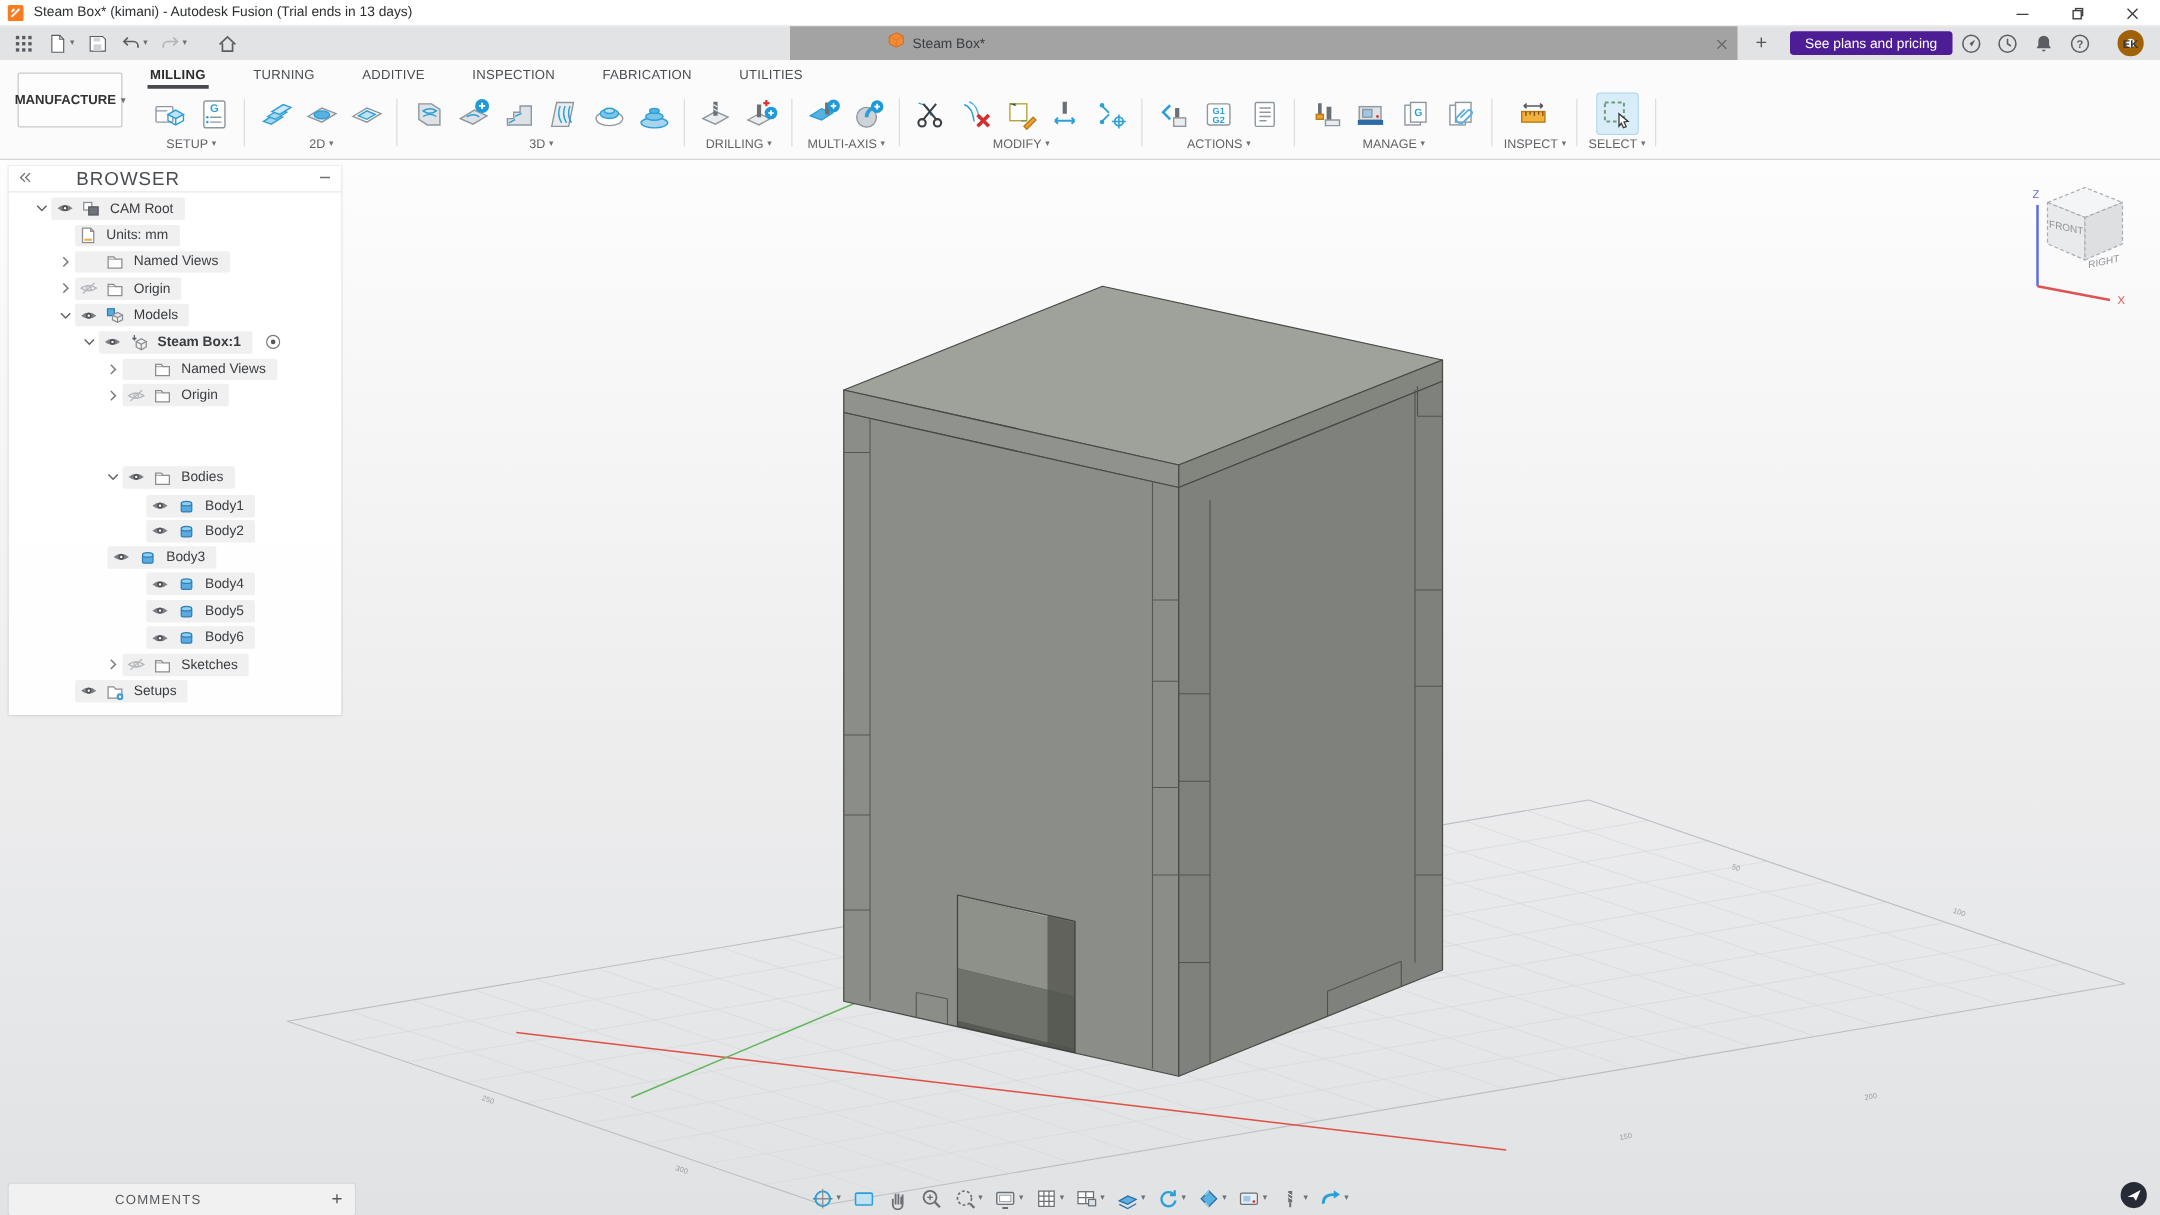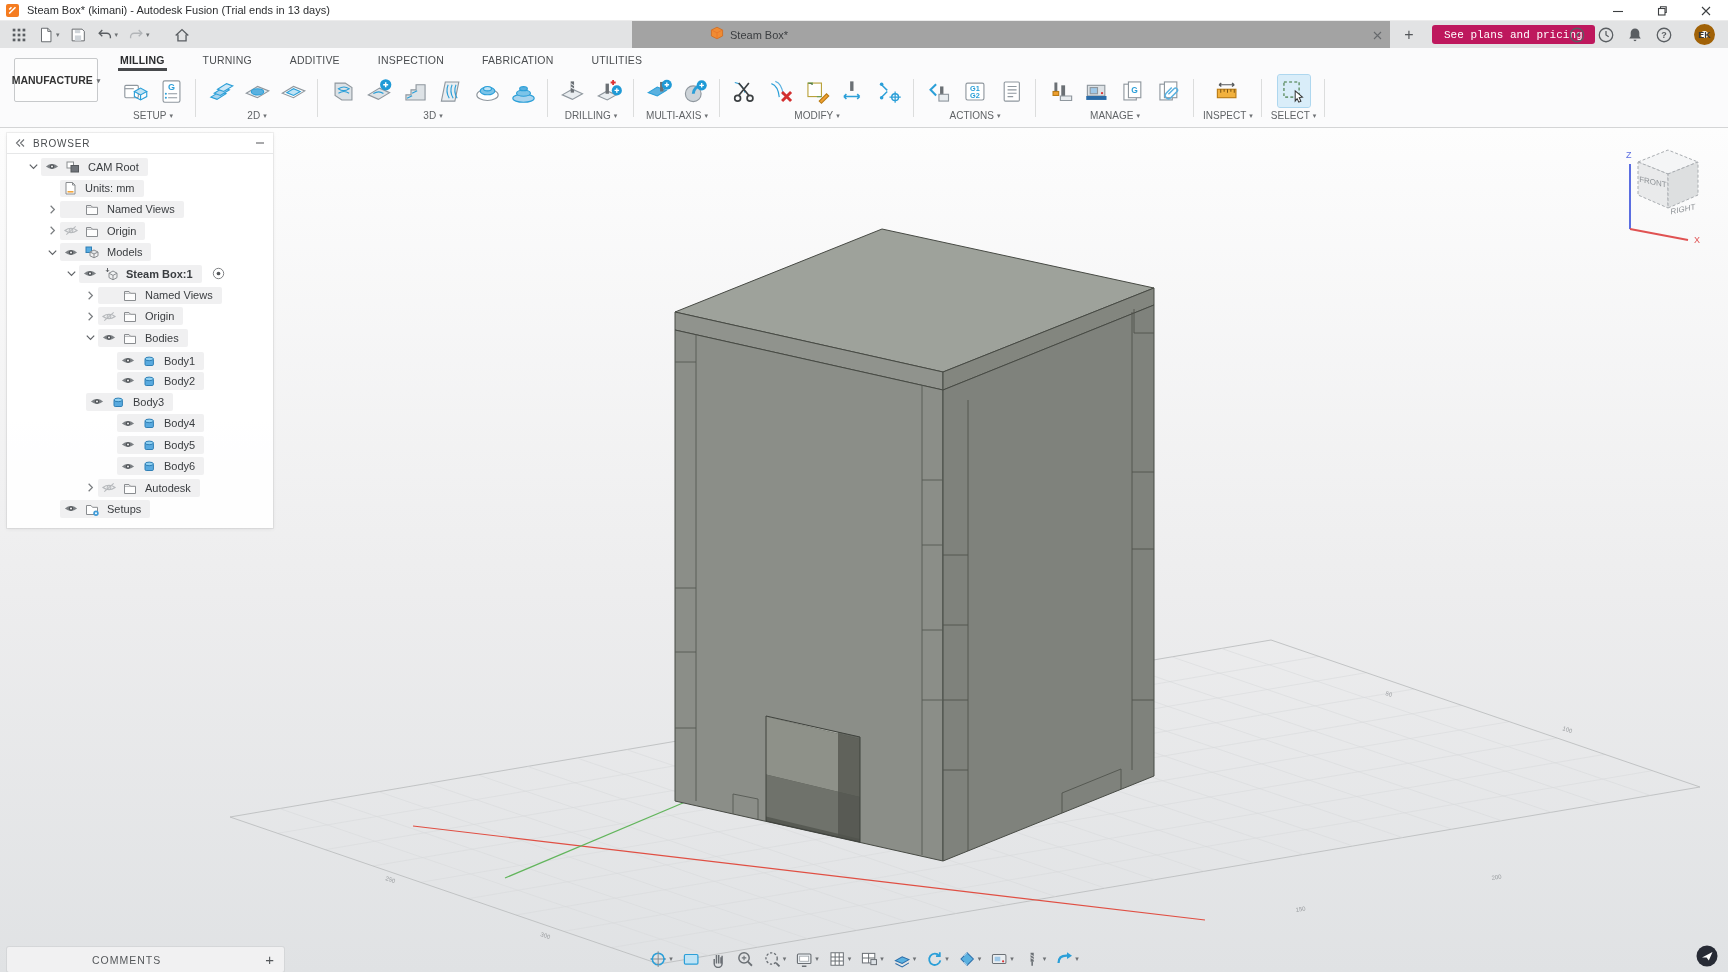--- a/index.html
+++ b/index.html
@@ -22,21 +22,21 @@
   #quick-access .qitem{display:flex;align-items:center;gap:1px;padding:2px 2px;}
   #quick-access .qitem.home-gap{margin-left:14px;}
   .caret{font-size:7px;color:#6e7174;line-height:1;}
   #doc-tab{position:absolute;left:632px;top:0;width:758px;height:27px;background:#a3a3a3;
     display:flex;align-items:center;padding-left:78px;}
   #doc-tab .doc-title{font-size:11px;color:#3a3d40;margin-left:6px;}
   #tab-close{position:absolute;left:1368px;top:5px;width:18px;height:18px;border:none;background:transparent;padding:0;}
   #new-tab{position:absolute;left:1398px;top:2px;width:22px;height:23px;border:none;background:transparent;
     font-size:16px;color:#55585b;padding:0;}
   #plans-btn{position:absolute;left:1432px;top:4px;height:19px;border:none;border-radius:3px;
-    background:#be185d;color:#fff;font-size:11px;padding:0 12px;font-family:Liberation Mono, monospace;}
+    background:#4c1d95;color:#fff;font-size:11px;padding:0 12px;font-family:Liberation Sans, sans-serif;}
   #status-icons{position:absolute;left:1568px;top:0;height:27px;display:flex;align-items:center;gap:11px;}
   #avatar{position:absolute;left:1694px;top:3px;width:21px;height:21px;border-radius:50%;background:#fff;
     border:7px solid #a16207;font-size:9px;font-weight:bold;color:#37393c;display:flex;
     align-items:center;justify-content:center;}
 
   
   #ribbon{position:absolute;left:0;top:48px;width:1728px;height:80px;background:#fbfbfc;
     border-bottom:1px solid #d4d5d6;display:flex;}
   #workspace-btn{margin:10px 10px 0 14px;width:84px;height:44px;background:#fdfdfd;border:1px solid #c7c9cb;
     border-radius:2px;font-size:10.5px;font-weight:bold;color:#333;display:flex;align-items:center;
@@ -59,21 +59,21 @@
   #viewport{position:absolute;left:0;top:128px;width:1728px;height:844px;
     background:linear-gradient(180deg,#fdfdfd 0%,#ededee 55%,#e0e2e4 100%);}
   #scene{position:absolute;left:0;top:0;}
   #viewcube{position:absolute;right:8px;top:4px;}
 
   
   #browser{position:absolute;left:7px;top:5px;width:266px;background:rgba(255,255,255,.93);
     box-shadow:0 0 0 1px rgba(0,0,0,.05),0 1px 4px rgba(0,0,0,.08);padding-bottom:8px;}
   #browser-header{height:21px;display:flex;align-items:center;padding:0 8px;gap:8px;
     border-bottom:1px solid #e6e7e8;}
-  #browser-header .btitle{font-size:10px;letter-spacing:.8px;color:#4a4d50;flex:1;}
+  #browser-header .btitle{font-size:15px;letter-spacing:.8px;color:#4a4d50;flex:1;margin-left:28px;}
   #tree{padding-top:2px;}
   .tree-row{display:flex;align-items:center;height:21.4px;font-size:11px;color:#3a3d40;}
   .chev{width:16px;flex:0 0 16px;display:flex;align-items:center;justify-content:center;}
   .row-pill{display:flex;align-items:center;background:#f0f0f1;border-radius:2px;
     padding:1.5px 9px 1.5px 2px;gap:4px;}
   .slot-eye{width:18px;flex:0 0 18px;display:flex;justify-content:center;}
   .slot-ico{width:16px;flex:0 0 16px;display:flex;justify-content:center;}
   .tlabel{white-space:nowrap;padding-left:3px;}
   .tlabel.bold{font-weight:bold;}
   .radio-mark{margin-left:10px;display:flex;}
@@ -874,21 +874,21 @@
               </span>
               <span class="slot-ico">
                 <svg width="14" height="14" viewBox="0 0 14 14">
                   <path d="M1.5 3.5 h4.5 l1.5 1.8 h5 v7.2 h-11 z" fill="#fdfdfd" stroke="#8a8d90"></path>
                   <path d="M1.5 5.3 h6" stroke="#8a8d90" stroke-width=".7"></path>
                 </svg>
               </span>
               <span class="tlabel">Origin</span>
             </div>
           </div>
-          <div class="tree-row" style="padding-left: 75px;">
+          <div class="tree-row" style="padding-left: 75px; margin-top: 44px;">
             <span class="chev">
               <svg width="13" height="13" viewBox="0 0 14 14">
                 <path d="M3 5 L7 9 L11 5" stroke="#5f6266" fill="none" stroke-width="1.3"></path>
               </svg>
             </span>
             <div class="row-pill">
               <span class="slot-eye">
                 <svg width="16" height="15" viewBox="0 0 16 16">
                   <path d="M1.5 8 Q8 2.8 14.5 8 Q8 13.2 1.5 8 Z" fill="#7c8084"></path>
                   <circle cx="8" cy="8" r="2.4" fill="#4f5357"></circle>
@@ -1031,21 +1031,21 @@
                   <circle cx="8" cy="8" r="2" fill="none" stroke="#b6b9bc" stroke-width="1.1"></circle>
                   <path d="M3 12.5 L13 3.5" stroke="#b6b9bc" stroke-width="1.1"></path>
                 </svg>
               </span>
               <span class="slot-ico">
                 <svg width="14" height="14" viewBox="0 0 14 14">
                   <path d="M1.5 3.5 h4.5 l1.5 1.8 h5 v7.2 h-11 z" fill="#fdfdfd" stroke="#8a8d90"></path>
                   <path d="M1.5 5.3 h6" stroke="#8a8d90" stroke-width=".7"></path>
                 </svg>
               </span>
-              <span class="tlabel">Autodesk</span>
+              <span class="tlabel">Sketches</span>
             </div>
           </div>
           <div class="tree-row" style="padding-left: 37px;">
             <span class="chev"></span>
             <div class="row-pill">
               <span class="slot-eye">
                 <svg width="16" height="15" viewBox="0 0 16 16">
                   <path d="M1.5 8 Q8 2.8 14.5 8 Q8 13.2 1.5 8 Z" fill="#7c8084"></path>
                   <circle cx="8" cy="8" r="2.4" fill="#4f5357"></circle>
                   <circle cx="8" cy="8" r="1" fill="#fff"></circle>

